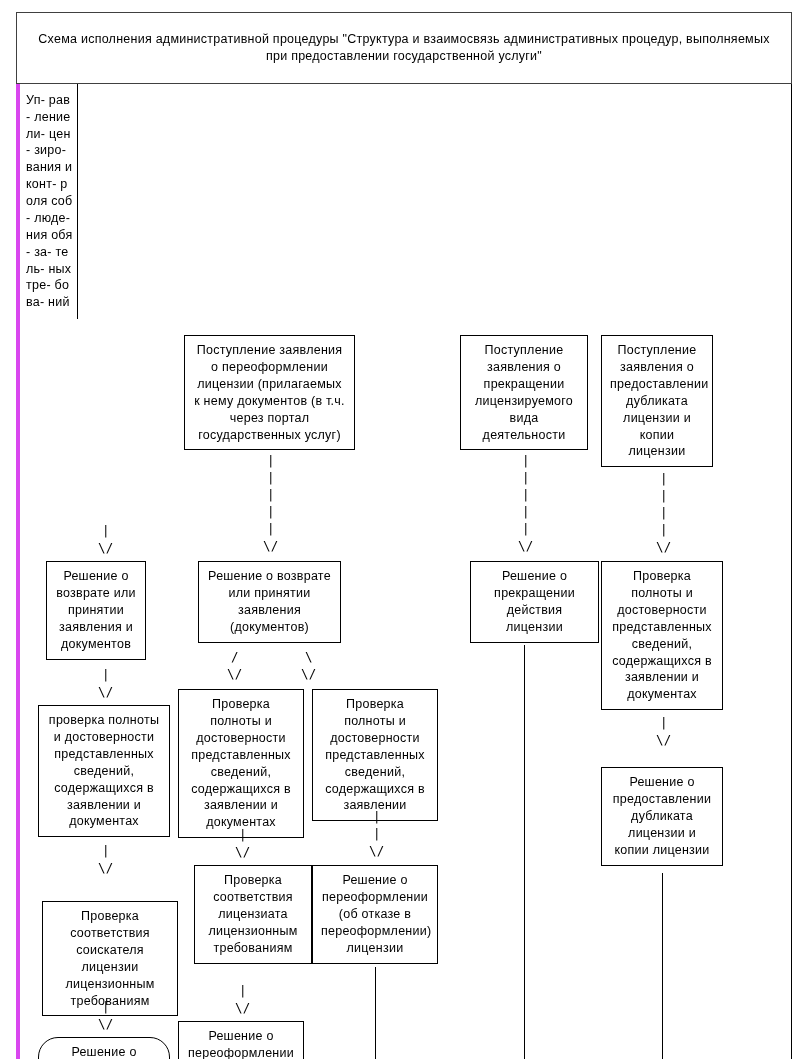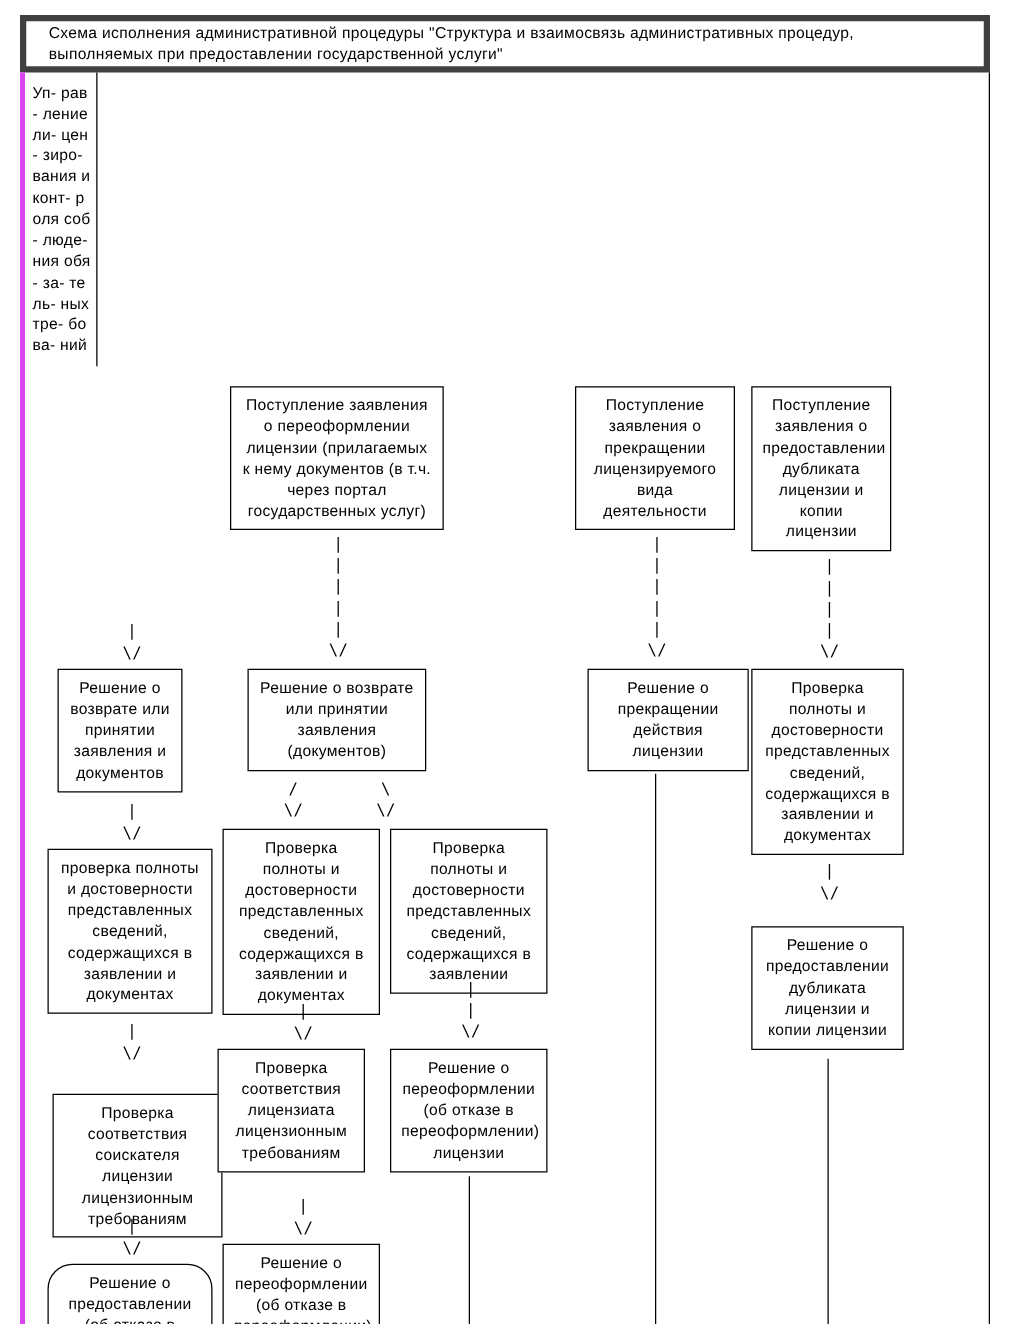--- a/index.html
+++ b/index.html
@@ -14,23 +14,23 @@
     line-height: 1.35;
     color: #000;
     letter-spacing: 0.02em;
   }
   .page {
     box-sizing: border-box;
     width: 808px;
     padding: 12px 16px 18px 16px;
   }
   .header {
-    border: 5px solid #404040;
-    padding: 1px 18px;
-    text-align: left;
+    border: 1px solid #404040;
+    padding: 18px 18px;
+    text-align: center;
     margin-bottom: 0;
   }
   .body-border {
     border-left: 4px solid #d946ef;
     border-right: 1px solid #000;
     border-bottom: 1px solid #000;
     display: flex;
     flex-direction: column;
   }
   .side-col {
@@ -132,21 +132,21 @@
 
       <div class="node" style="left:158px; top:370px; width:126px;">
         <span>Проверка полноты и достоверности представленных сведений, содержащихся в заявлении и документах</span>
       </div>
       <div class="node" style="left:292px; top:370px; width:126px;">
         <span>Проверка полноты и достоверности представленных сведений, содержащихся в заявлении</span>
       </div>
       <div class="arrow" style="left:215px; top:508px;">|<br>\/</div>
       <div class="arrow" style="left:349px; top:490px;">|<br>|<br>\/</div>
 
-      <div class="node" style="left:154px; top:546px; width:118px;">
+      <div class="node" style="left:174px; top:546px; width:118px;">
         <span>Проверка соответствия лицензиата лицензионным требованиям</span>
       </div>
       <div class="node" style="left:292px; top:546px; width:126px;">
         <span>Решение о переоформлении (об отказе в переоформлении) лицензии</span>
       </div>
       <div class="arrow" style="left:215px; top:664px;">|<br>\/</div>
 
       <div class="node" style="left:158px; top:702px; width:126px;">
         <span>Решение о переоформлении (об отказе в переоформлении) лицензии</span>
       </div>

